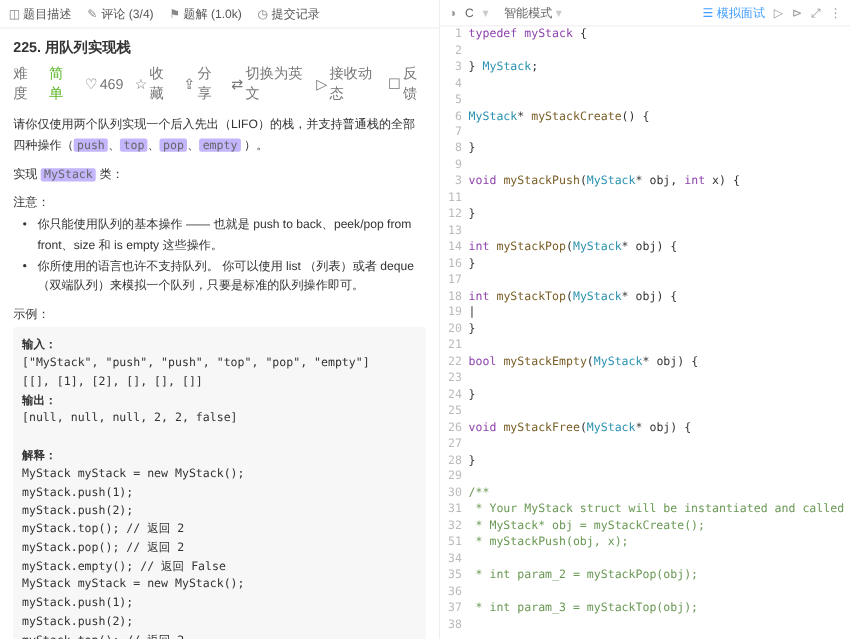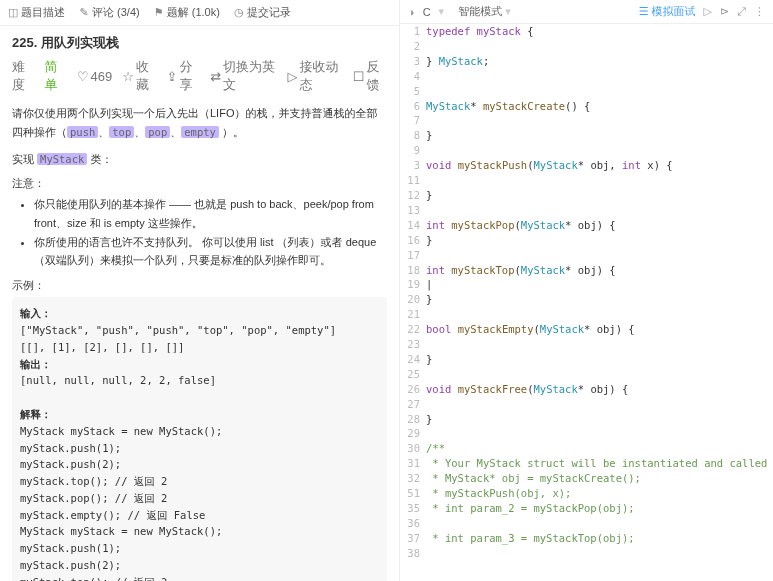--- a/index.html
+++ b/index.html
@@ -260,20 +260,24 @@
       </div>
       <div class="ln">
         <div class="gut">32</div>
         <div class="cd"><span class="cm"> * MyStack* obj = myStackCreate();</span></div>
       </div>
       <div class="ln">
         <div class="gut">51</div>
         <div class="cd"><span class="cm"> * myStackPush(obj, x);</span></div>
       </div>
       <div class="ln">
+        <div class="gut">34</div>
+        <div class="cd"><span class="cm"> </span></div>
+      </div>
+      <div class="ln">
         <div class="gut">35</div>
         <div class="cd"><span class="cm"> * int param_2 = myStackPop(obj);</span></div>
       </div>
       <div class="ln">
         <div class="gut">36</div>
         <div class="cd"><span class="cm"> </span></div>
       </div>
       <div class="ln">
         <div class="gut">37</div>
         <div class="cd"><span class="cm"> * int param_3 = myStackTop(obj);</span></div>

